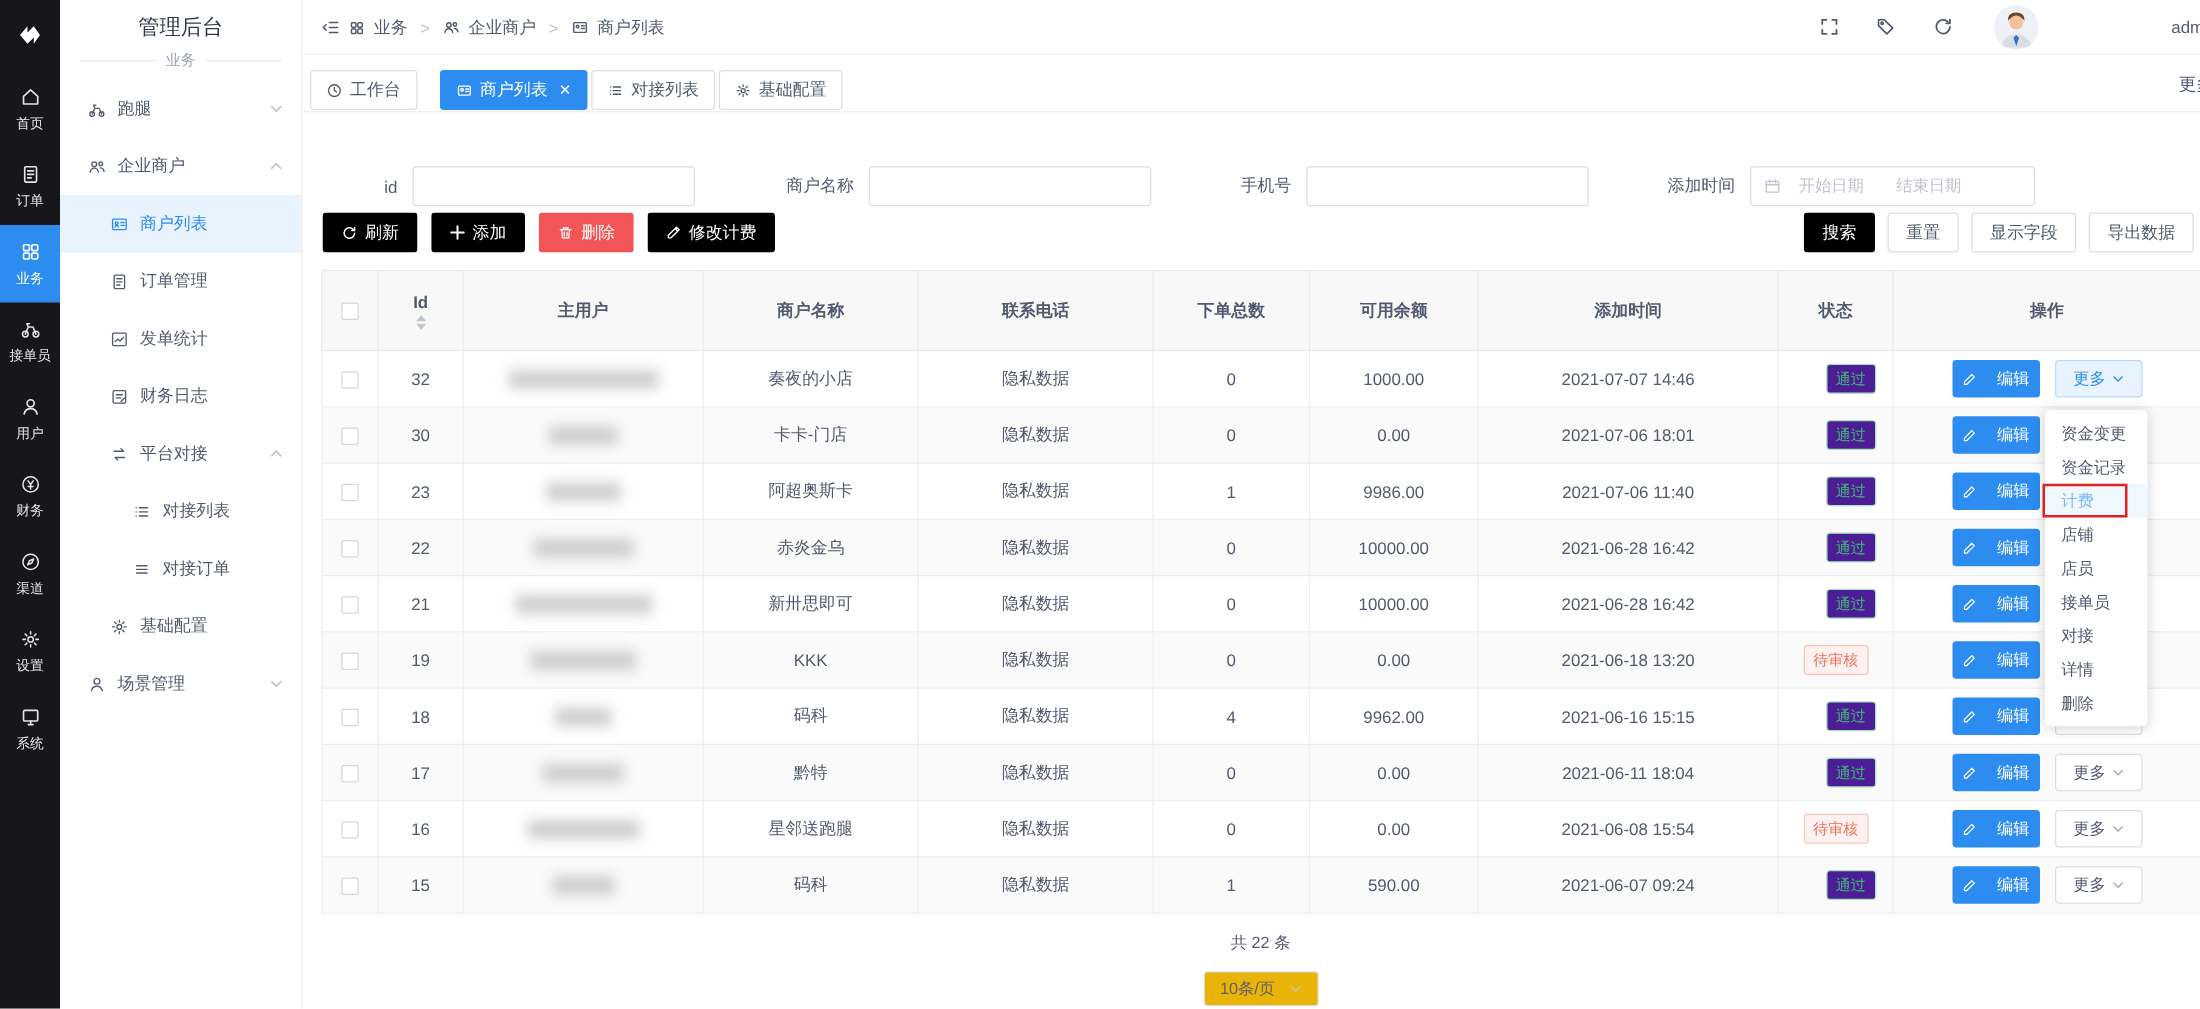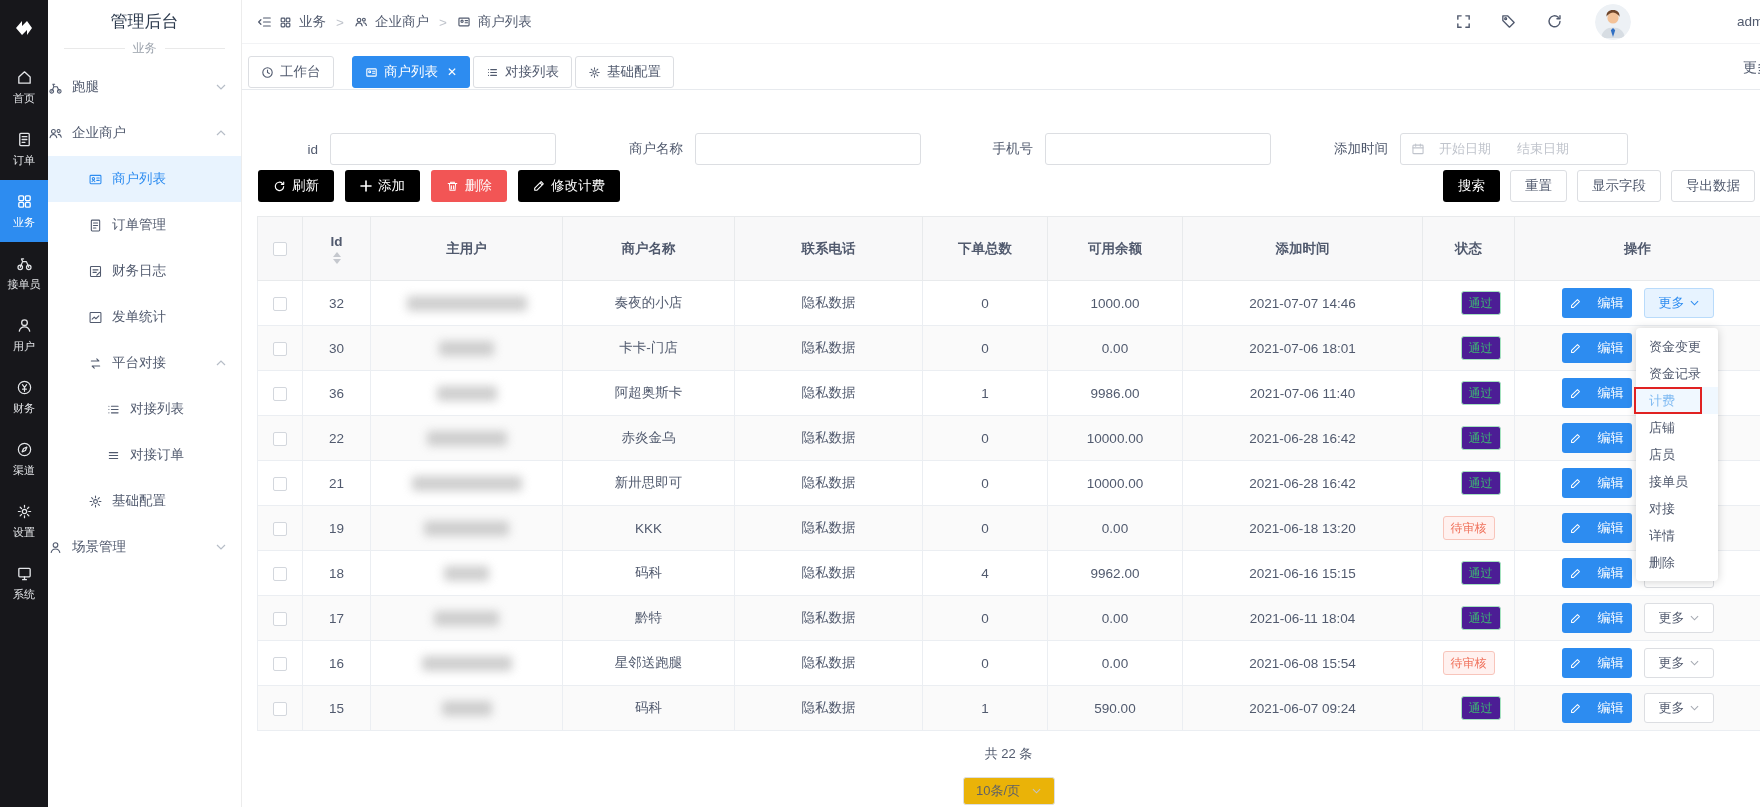--- a/index.html
+++ b/index.html
@@ -21,21 +21,21 @@
   .rail-item.active { background:#2d8cf0; color:#fff; }
 
   
   .sidebar { position:absolute; left:48px; top:0; bottom:0; width:194px; background:#fff;
              border-right:1px solid #ececec; z-index:19; }
   .sb-title { height:38px; line-height:44px; text-align:center; font-size:17px; color:#2c3a4d; }
   .sb-section { display:flex; align-items:center; gap:8px; color:#9aa1ab; font-size:12px; margin:0 16px; height:20px; }
   .sb-section::before, .sb-section::after { content:""; flex:1; height:1px; background:#e9e9e9; }
   .menu { margin-top:6px; }
   .menu-item { height:46px; display:flex; align-items:center; font-size:13.5px; color:#515a6e;
-               position:relative; cursor:pointer; }
+               padding-left:22px; position:relative; cursor:pointer; }
   .menu-item .mi-icon { margin-right:9px; color:#515a6e; }
   .menu-item.l2 { padding-left:40px; }
   .menu-item.l3 { padding-left:58px; }
   .menu-item.active { background:#e8f3fe; color:#2d8cf0; }
   .menu-item.active .mi-icon { color:#2d8cf0; }
   .chev { position:absolute; right:15px; color:#b6bdc7; }
 
   
   .topbar { position:absolute; left:242px; right:0; top:0; height:44px; background:#fff;
             border-bottom:1px solid #f2f3f5; }
@@ -278,35 +278,35 @@
       <span class="mi-icon ico">
           <svg width="15" height="15" viewBox="0 0 18 18" fill="none" stroke="currentColor" stroke-width="1.3" stroke-linecap="round">
             <rect x="4" y="2.5" width="10" height="13" rx="1"></rect>
             <path d="M6.5 6h5M6.5 9h5M6.5 12h3"></path>
           </svg>
         </span>
       <span>订单管理</span>
     </div>
     <div class="menu-item l2">
       <span class="mi-icon ico">
+          <svg width="15" height="15" viewBox="0 0 18 18" fill="none" stroke="currentColor" stroke-width="1.3" stroke-linecap="round" stroke-linejoin="round">
+            <rect x="2.5" y="3" width="13" height="12" rx="1"></rect>
+            <path d="M5 11l2.5-2.5 2 2L13 7"></path>
+          </svg>
+        </span>
+      <span>发单统计</span>
+    </div>
+    <div class="menu-item l2">
+      <span class="mi-icon ico">
           <svg width="15" height="15" viewBox="0 0 18 18" fill="none" stroke="currentColor" stroke-width="1.3" stroke-linecap="round">
             <rect x="3" y="3" width="12" height="12" rx="1"></rect>
             <path d="M6 7h6M6 10h4M10.5 13.5 14 10"></path>
           </svg>
         </span>
       <span>财务日志</span>
-    </div>
-    <div class="menu-item l2">
-      <span class="mi-icon ico">
-          <svg width="15" height="15" viewBox="0 0 18 18" fill="none" stroke="currentColor" stroke-width="1.3" stroke-linecap="round" stroke-linejoin="round">
-            <rect x="2.5" y="3" width="13" height="12" rx="1"></rect>
-            <path d="M5 11l2.5-2.5 2 2L13 7"></path>
-          </svg>
-        </span>
-      <span>发单统计</span>
     </div>
     <div class="menu-item l2">
       <span class="mi-icon ico">
           <svg width="15" height="15" viewBox="0 0 18 18" fill="none" stroke="currentColor" stroke-width="1.3" stroke-linecap="round" stroke-linejoin="round">
             <path d="M4 6h9l-2.5-2.5M14 12H5l2.5 2.5"></path>
           </svg>
         </span>
       <span>平台对接</span>
       <span class="chev ico">
           <svg width="10" height="6" viewBox="0 0 10 6" fill="none" stroke="currentColor" stroke-width="1.2">
@@ -632,21 +632,21 @@
                     <svg width="9" height="6" viewBox="0 0 10 6" fill="none" stroke="currentColor" stroke-width="1.2">
                       <path d="M1 1l4 4 4-4"></path>
                     </svg>
                   </span>
                 </button>
           </div>
             </td>
         </tr>
         <tr>
           <td><span class="cb"></span></td>
-          <td>36</td>
+          <td>23</td>
           <td>
               <div class="blur-block" style="width:60px"></div>
             </td>
           <td>阿超奥斯卡</td>
           <td>隐私数据</td>
           <td>1</td>
           <td>9986.00</td>
           <td>2021-07-06 11:40</td>
           <td><span class="badge ok">通过</span></td>
           <td>

